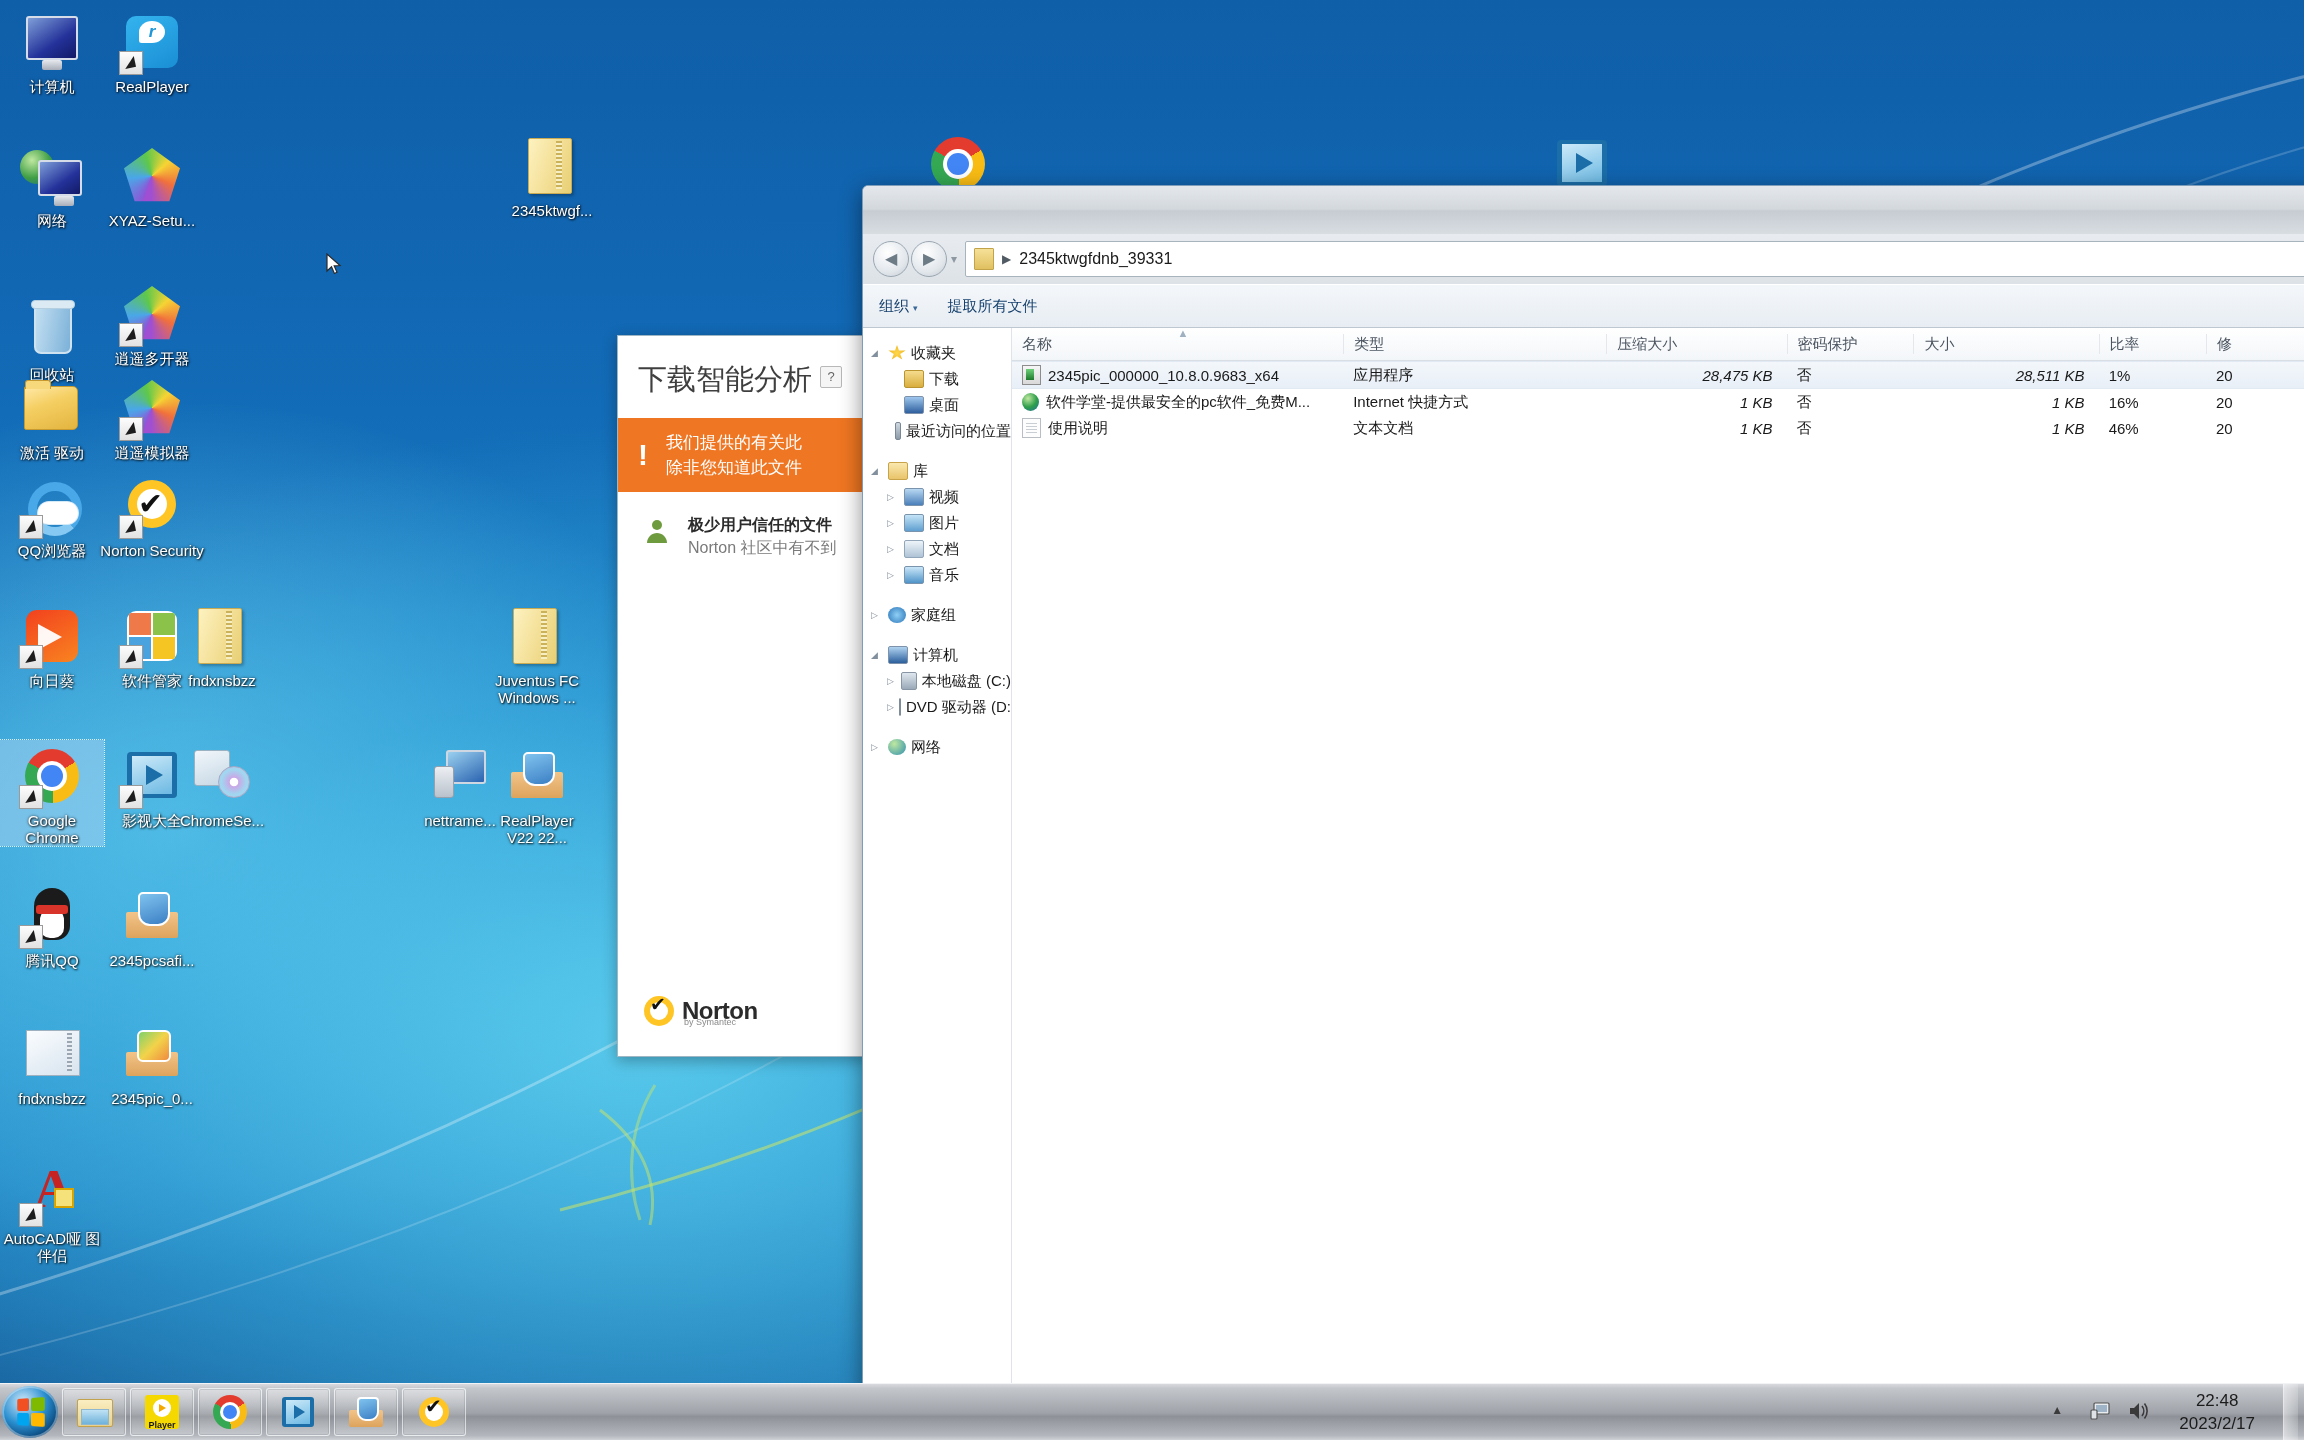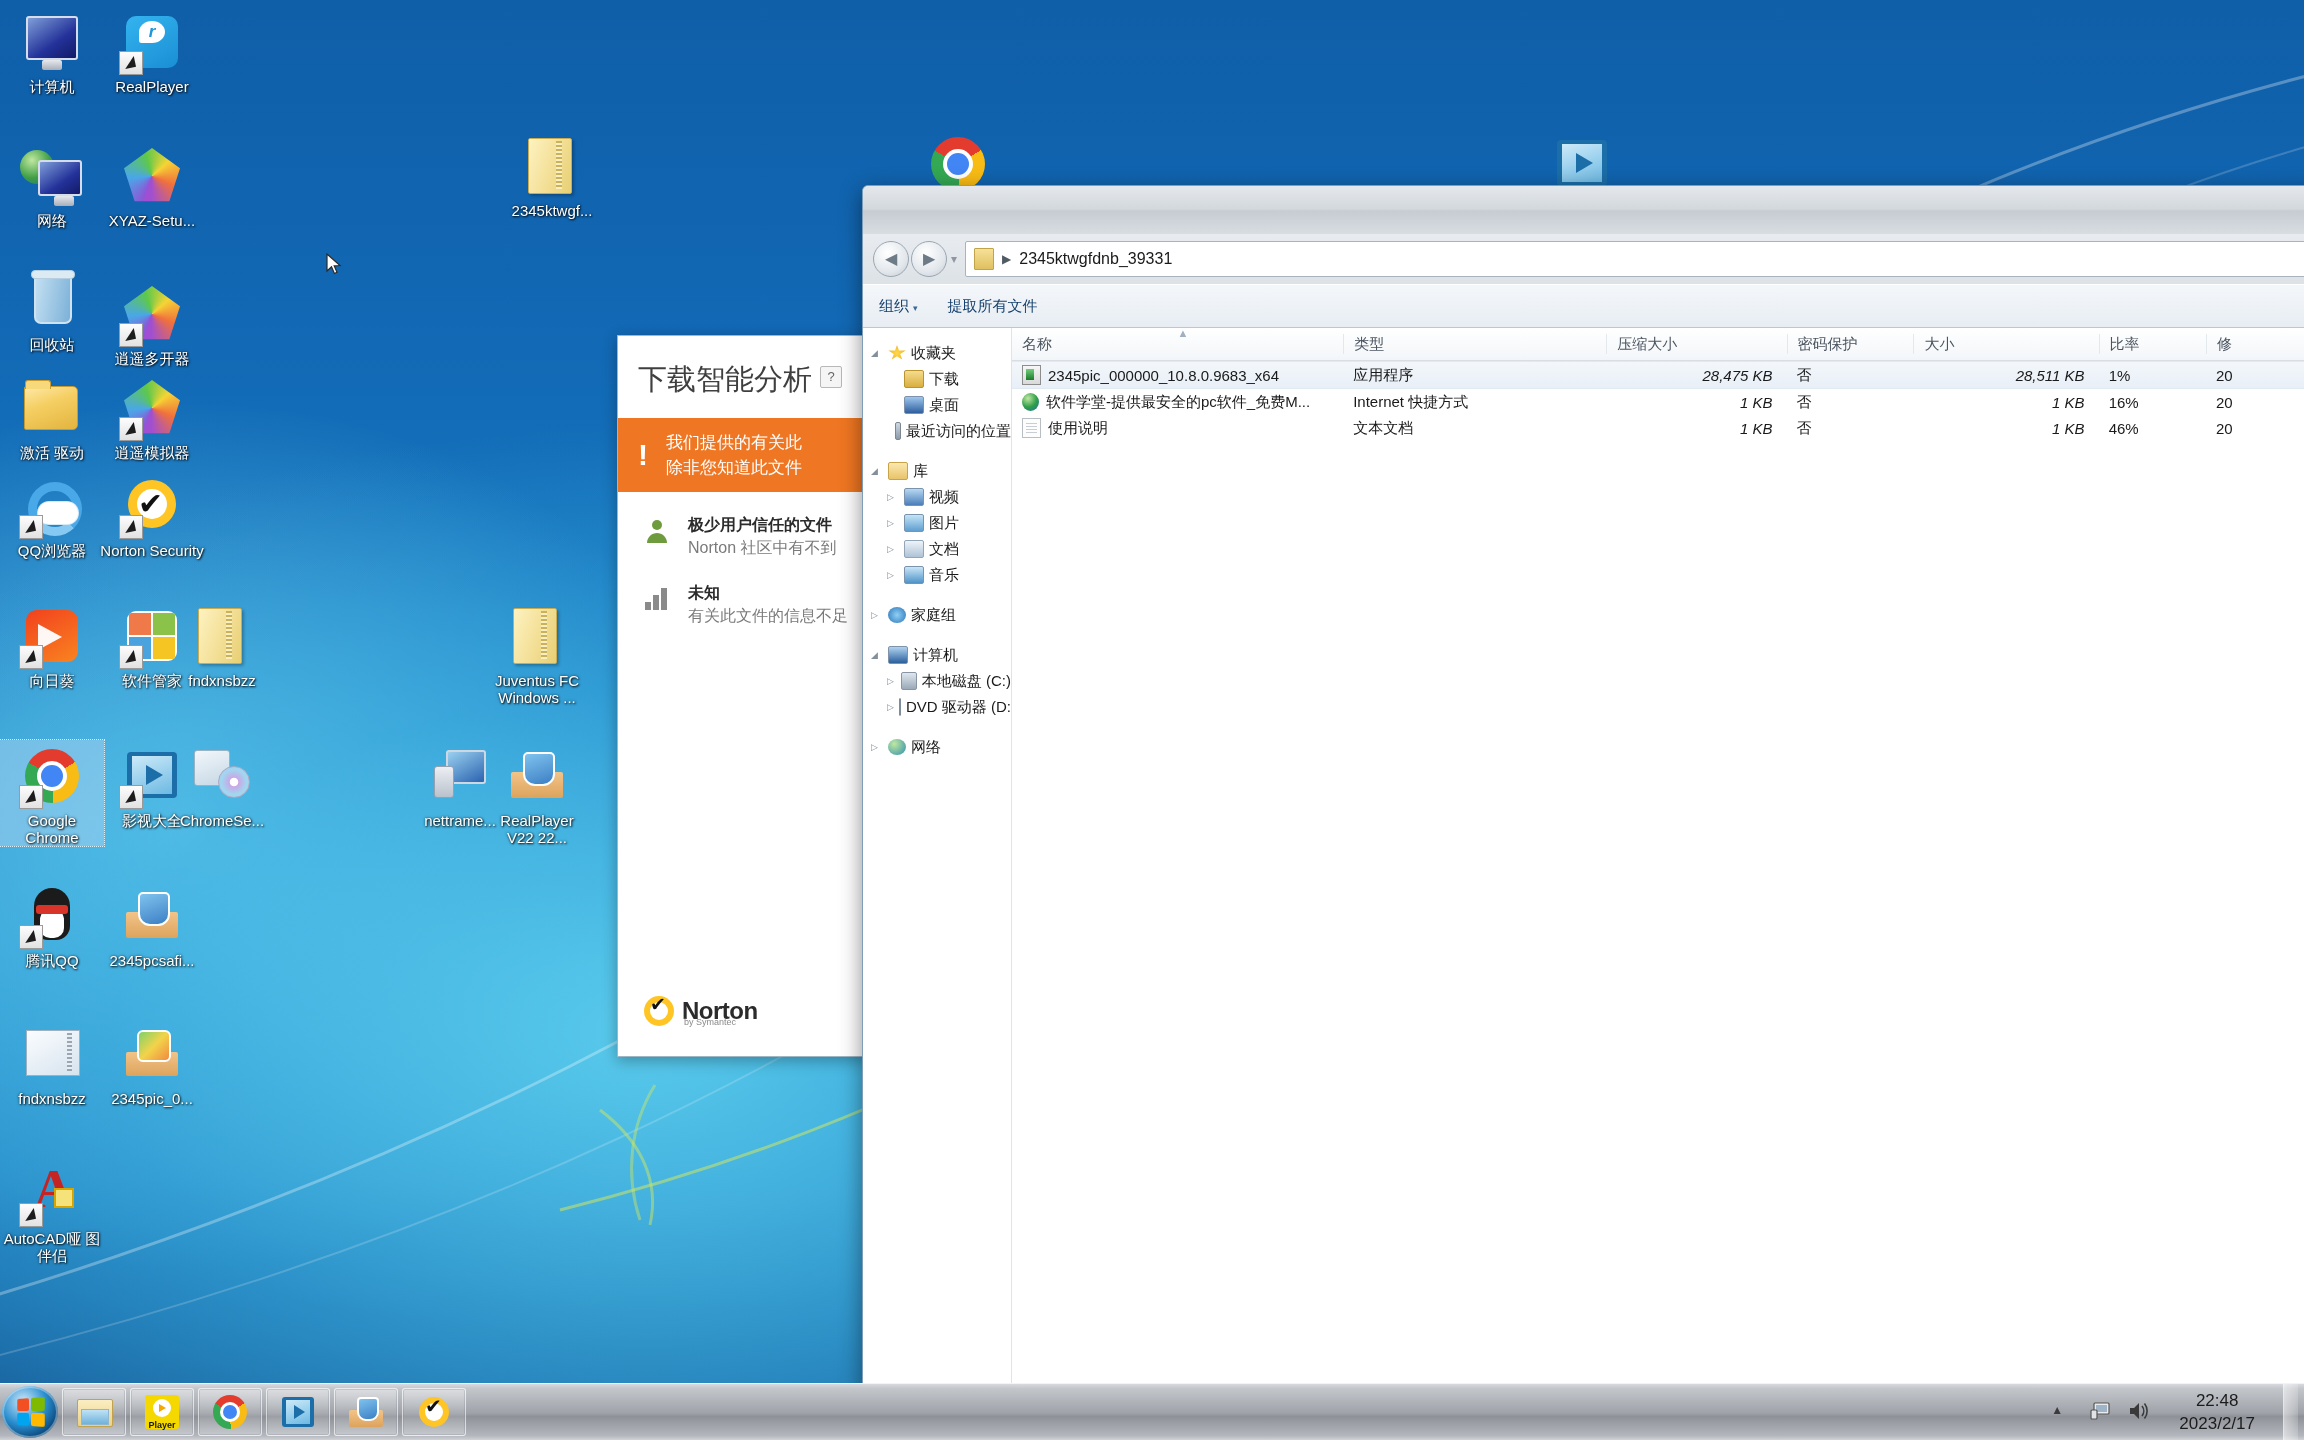--- a/index.html
+++ b/index.html
@@ -296,21 +296,21 @@
   <div class="lbl">网络</div>
   </div>
 
 <div class="dicon" style="left:100px;top:140px;">
   <div class="glyph">
       <div class="ic-pent"></div>
     </div>
   <div class="lbl">XYAZ-Setu...</div>
   </div>
 
-<div class="dicon" style="left:0px;top:264px;">
+<div class="dicon" style="left:0px;top:294px;">
   <div class="glyph">
       <div class="ic-bin"></div>
     </div>
   <div class="lbl">回收站</div>
   </div>
 
 <div class="dicon" style="left:100px;top:278px;">
   <div class="glyph">
       <div class="ic-pent"></div>
       <div class="shcut"></div>
@@ -495,33 +495,20 @@
           <path d="M3 25c0-6 5-10 10-10s10 4 10 10z" fill="#6f9b3f"></path>
         </svg>
     </div>
     <div class="ntxt">
       <div class="nh">极少用户信任的文件</div>
       <div class="nd">Norton 社区中有不到</div>
     </div>
   </div>
 
 
-  <div class="nrow">
-    <div class="nico">
-      <svg width="26" height="24" viewBox="0 0 26 24">
-          <rect x="1" y="16" width="6" height="8" fill="#8a8a8a"></rect>
-          <rect x="9" y="9" width="6" height="15" fill="#8a8a8a"></rect>
-          <rect x="17" y="2" width="6" height="22" fill="#8a8a8a"></rect>
-        </svg>
-    </div>
-    <div class="ntxt">
-      <div class="nh">未知</div>
-      <div class="nd">有关此文件的信息不足</div>
-    </div>
-  </div>
 
   <div class="nbrand">
     <div class="ring"></div>
     <div style="position:relative;">
       <div class="bn">Norton</div>
     </div>
     <div class="bs">by Symantec</div>
   </div>
 </div>
 

